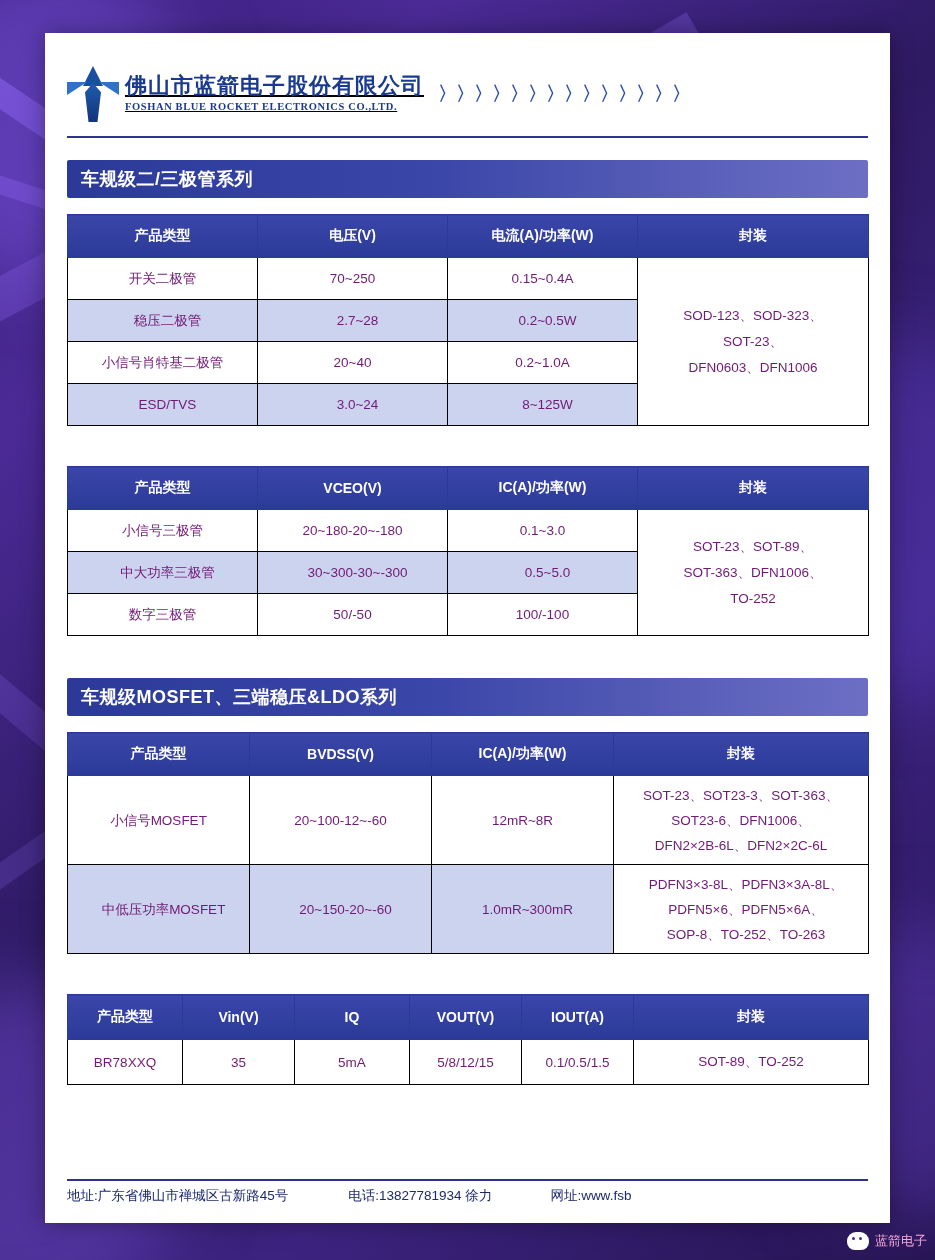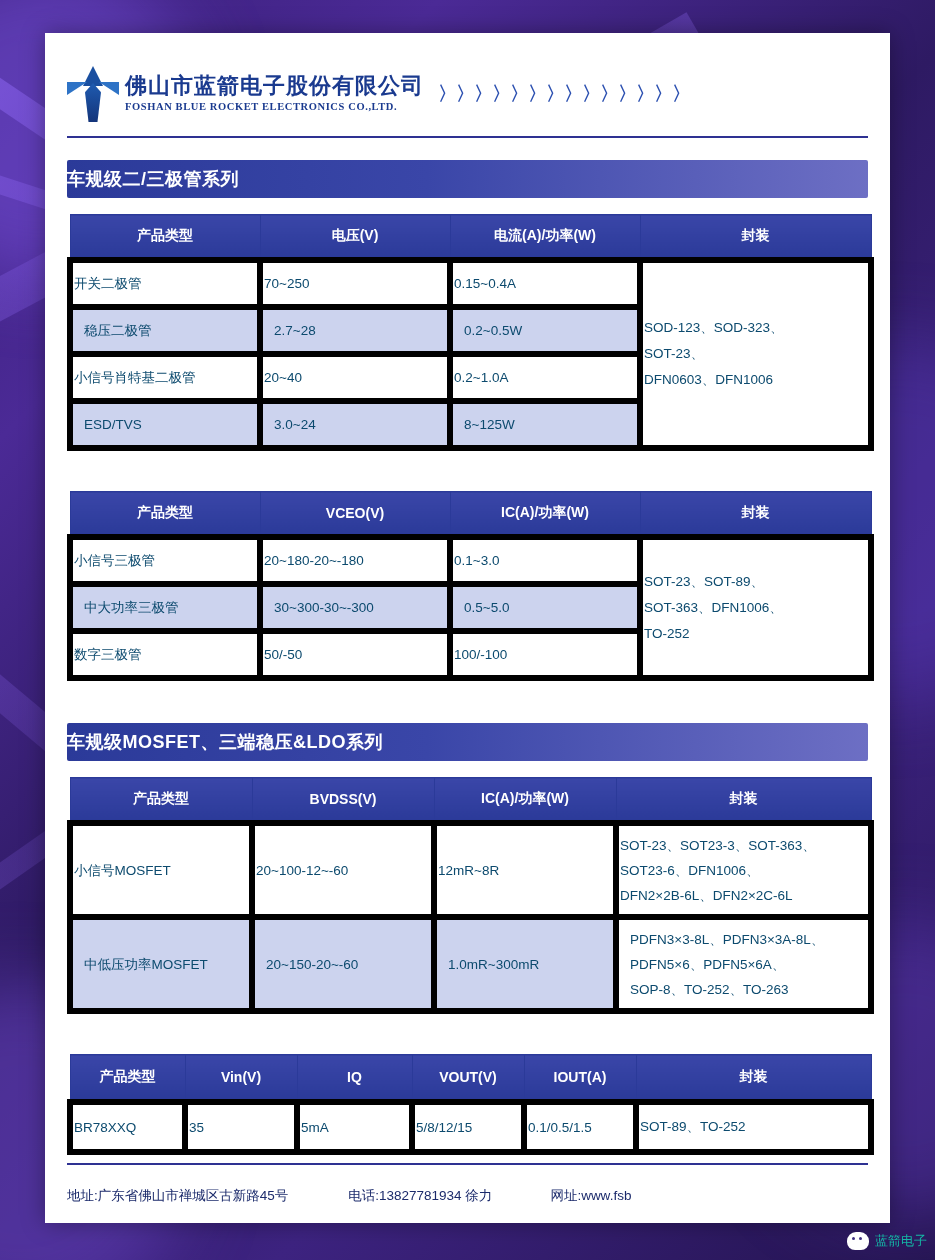--- a/index.html
+++ b/index.html
@@ -93,21 +93,21 @@
     width:0;height:0;
     border-top:13px solid #2e73c6;
     border-left:20px solid transparent;
   }
   .logo-mark .body {
     position:absolute; left:18px; top:17px;
     width:16px; height:39px;
     background: linear-gradient(180deg,#1f5bb0,#13347a);
     clip-path: polygon(50% 0,100% 24%,78% 100%,22% 100%,0 24%);
   }
-  .logo-text { line-height: 1; }
+  .logo-text { line-height: 1; text-decoration: underline; }
   .logo-cn {
     font-size: 22px;
     font-weight: bold;
     color: #1a3a8f;
     letter-spacing: 1px;
   }
   .logo-en {
     font-size: 10.5px;
     color: #1a3a8f;
     letter-spacing: .6px;
@@ -139,20 +139,21 @@
     border-radius: 2px;
   }
 
   
   .section-bar {
     margin: 22px 22px 0 22px;
     height: 38px;
     background: linear-gradient(90deg, #2b3a99 0%, #3a46a8 45%, #6d6fc4 100%);
     display: flex;
     align-items: center;
+    padding-left: 14px;
     border-radius: 2px;
   }
   .section-bar .bar-title {
     color: #fff;
     font-size: 18px;
     font-weight: bold;
     letter-spacing: .5px;
   }
 
   
@@ -165,23 +166,24 @@
   table.spec th {
     background: linear-gradient(180deg,#3a46a8,#2b3a99);
     color: #fff;
     font-size: 14px;
     font-weight: bold;
     border: 1px solid #2b3a99;
     height: 40px;
     text-align: center;
   }
   table.spec td {
-    border: 6px solid #000000;
-    color: #0c4a6e;
+    border: 1px solid #000000;
+    color: #701a75;
     font-size: 13.5px;
+    text-align: center;
     height: 39px;
     background: #ffffff;
   }
   table.spec tr.alt td { background: #ccd3ee; padding-left: 11px; }
   table.spec td.pkg { background: #ffffff; font-size: 13.5px; line-height: 26px; }
 
   .small-note { font-size: 12.5px; }
 
   
   .gap-24 { height: 24px; }
@@ -194,38 +196,38 @@
   table.ldo th { height: 42px; }
   table.ldo td { height: 42px; }
 
   
   .footer {
     position: absolute;
     left: 22px;
     right: 22px;
     bottom: 18px;
     border-top: 2px solid #2e3192;
-    padding-top: 22px;
+    padding-top: 6px;
     display: flex;
     align-items: center;
     font-size: 13.5px;
     color: #1b2a6b;
   }
   .footer .f-addr { flex: 0 0 auto; }
   .footer .f-tel  { margin-left: 60px; }
   .footer .f-web  { margin-left: 58px; }
 
   
   .wechat {
     position: absolute;
     right: 8px;
     bottom: 10px;
     display: flex;
     align-items: center;
-    color: #14b8a6;
+    color: #f9a8d4;
     font-size: 13px;
   }
   .wechat .wx-icon {
     width: 22px; height: 18px;
     background: #fff;
     border-radius: 9px 9px 8px 8px;
     position: relative;
     margin-right: 6px;
   }
   .wechat .wx-icon:before,

